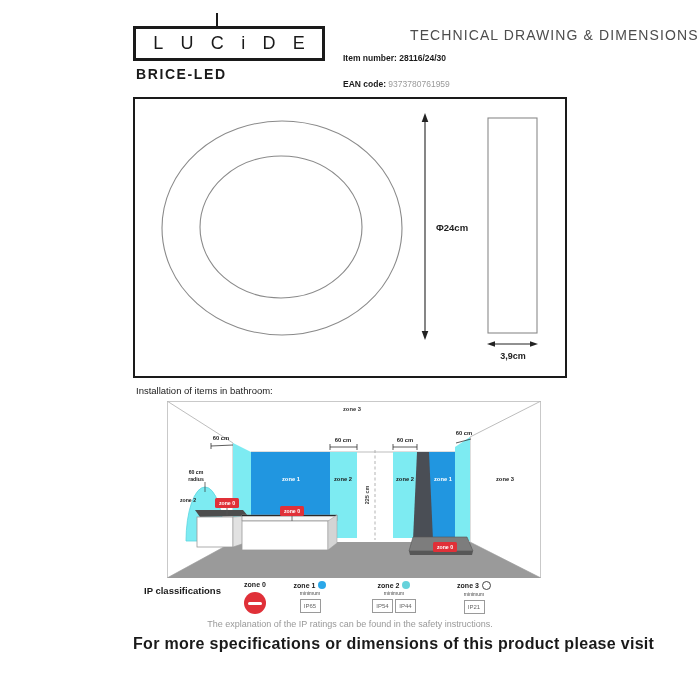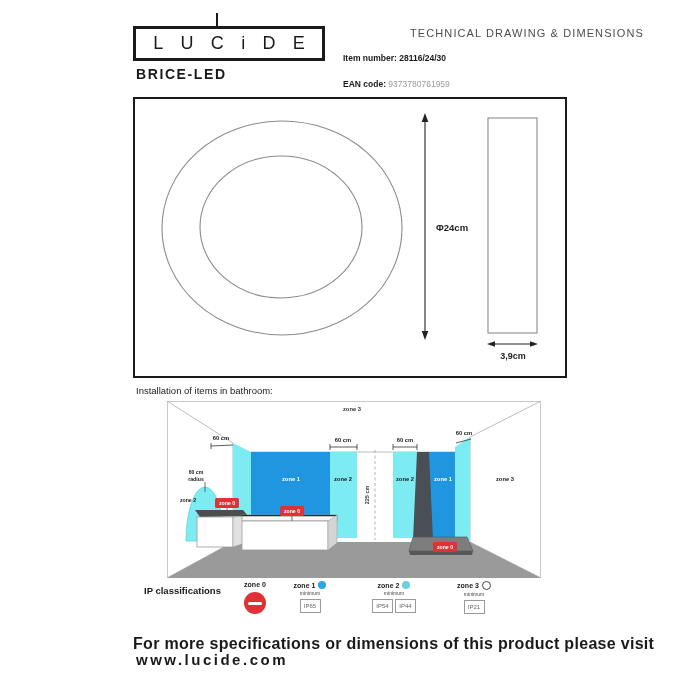--- a/index.html
+++ b/index.html
@@ -2,21 +2,21 @@
 <html><head>
 <meta charset="utf-8">
 <style>
   html,body{margin:0;padding:0;background:#fff;}
   #page{position:relative;width:700px;height:700px;background:#ffffff;font-family:"Liberation Sans",sans-serif;color:#1a1a1a;overflow:hidden;}
   .abs{position:absolute;}
   
   #logo-box{left:133px;top:26px;width:186px;height:29px;border:3px solid #1a1a1a;display:flex;align-items:center;justify-content:space-evenly;}
   #logo-box span{font-size:18px;font-weight:400;letter-spacing:0;color:#1a1a1a;}
   #logo-hook{left:216px;top:13px;width:2px;height:15px;background:#1a1a1a;}
-  #doc-type{left:410px;top:27px;font-size:11px;letter-spacing:1.1px;color:#4d4d4d;}
+  #doc-type{left:410px;top:27px;font-size:14px;letter-spacing:1.1px;color:#4d4d4d;}
   #product-name{left:136px;top:66px;font-size:14px;font-weight:bold;letter-spacing:1.6px;}
   #item-line{left:343px;top:53px;font-size:8.5px;font-weight:bold;}
   #ean-line{left:343px;top:79px;font-size:8.5px;}
   #ean-line .lbl{font-weight:bold;}
   #ean-line .val{color:#9a9a9a;}
   
   #bath-title{left:136px;top:385px;font-size:9.5px;font-weight:normal;}
   #bath-svg{left:167px;top:401px;}
   
   #legend-title{left:144px;top:585px;font-size:9.5px;font-weight:bold;}
@@ -195,17 +195,17 @@
     <div class="lg-head">
       <span>zone 3</span>
       <span class="dot outline"></span>
     </div>
     <div class="lg-min">minimum</div>
     <div class="lg-boxes">
       <span class="ip-box">IP21</span>
     </div>
   </div>
 
+  <div id="legend-note" class="abs">The explanation of the IP ratings can be found in the safety instructions.</div>
 
   <div id="footer-line1" class="abs">For more specifications or dimensions of this product please visit</div>
-  <div id="footer-line2" class="abs">www.lucide.com</div>
 
 </div>
 
 </body></html>

